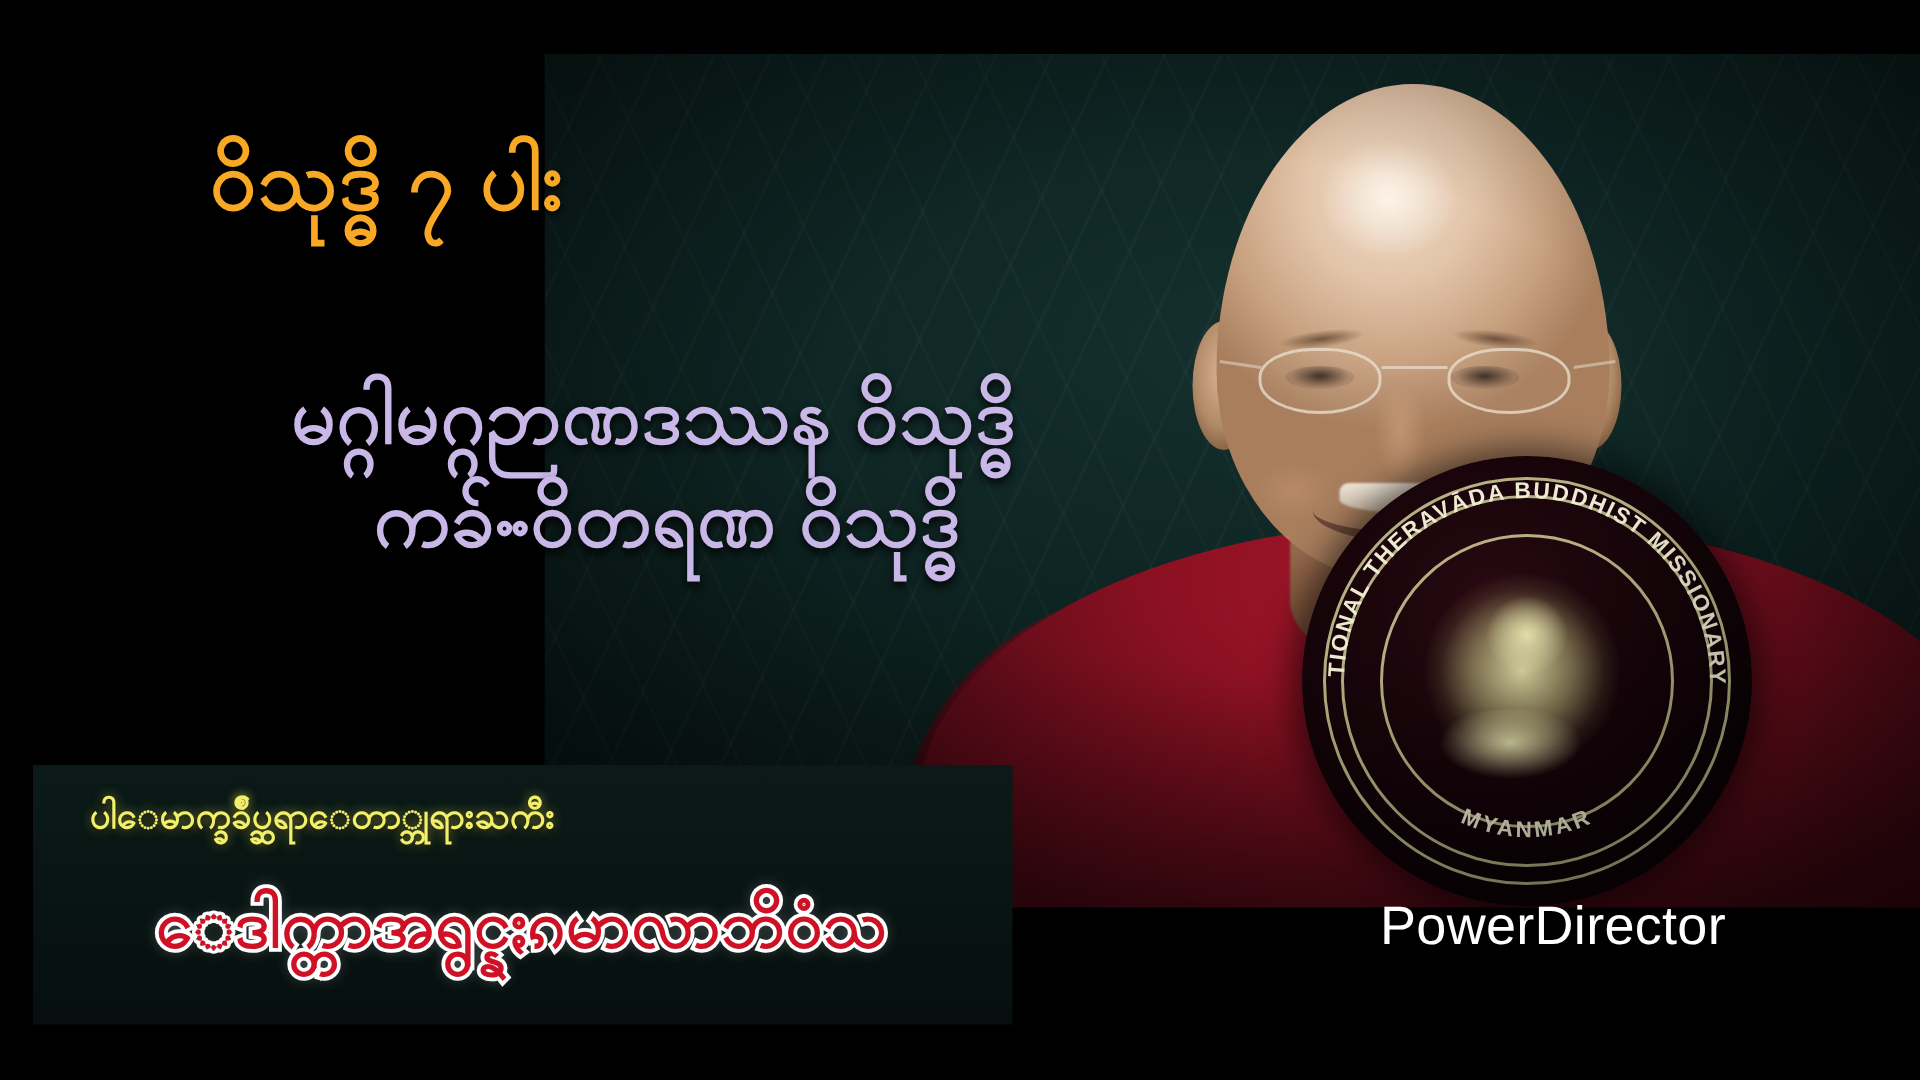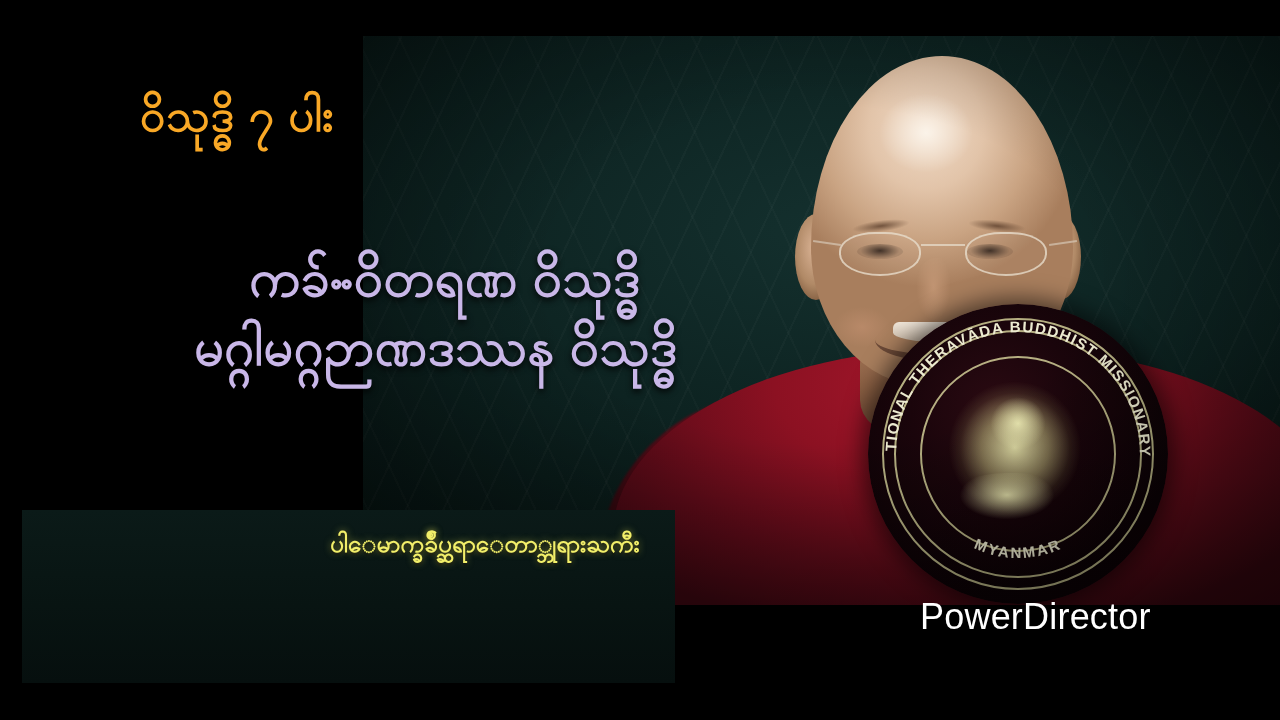--- a/index.html
+++ b/index.html
@@ -241,21 +241,21 @@
     position:absolute;
     left: 22px; top: 510px;
     width: 653px; height: 173px;
     background: linear-gradient(180deg, #0b1a18 0%, #081412 55%, #060f0e 100%);
   }
 
   
   .headline-small {
     position:absolute;
     left: 140px; top: 92px;
-    font-size: 45px;
+    font-size: 55px;
     font-weight: 700;
     color: #f9a826;
     letter-spacing: 1px;
     line-height: 1.05;
     text-shadow: 0 2px 4px rgba(0,0,0,0.85);
     white-space: nowrap;
   }
 
   .headline-main {
     position:absolute;
@@ -269,21 +269,21 @@
     text-align: center;
     text-shadow: 0 3px 6px rgba(0,0,0,0.9);
   }
   .headline-main .ln { display:block; white-space: nowrap; }
   .headline-main .ln.l1 { padding-left: 18px; }
 
   .byline {
     position:absolute;
     left: 60px; top: 528px;
     width: 580px;
-    text-align: right;
+    text-align: left;
     font-size: 24px;
     font-weight: 700;
     color: #f2ef6a;
     letter-spacing: 0.3px;
     text-shadow: 0 0 7px rgba(230,226,90,0.55), 0 2px 3px rgba(0,0,0,0.9);
     white-space: nowrap;
   }
 
   .speaker-name {
     position:absolute;
@@ -375,22 +375,23 @@
 
   <div class="mask-left"></div>
   <div class="bar-top"></div>
   <div class="bar-bottom"></div>
 
   <div class="caption-panel"></div>
 
   <div class="headline-small">ဝိသုဒ္ဓိ ၇ ပါး</div>
 
   <div class="headline-main">
+    <span class="ln l2">မဂ္ဂါမဂ္ဂဉာဏဒဿန ဝိသုဒ္ဓိ</span>
     <span class="ln l1">ကခ်ႌဝိတရဏ ဝိသုဒ္ဓိ</span>
-    <span class="ln l2">မဂ္ဂါမဂ္ဂဉာဏဒဿန ဝိသုဒ္ဓိ</span>
   </div>
 
   <div class="byline">ပါေမာက္ခခ်ဳပ္ဆရာေတာ္ဘုရားႀကီး</div>
 
+  <div class="speaker-name">ေဒါက္တာအရွင္နႏၵမာလာဘိဝံသ</div>
 
   <div class="watermark">PowerDirector</div>
 
 </div>
 
 </body></html>

